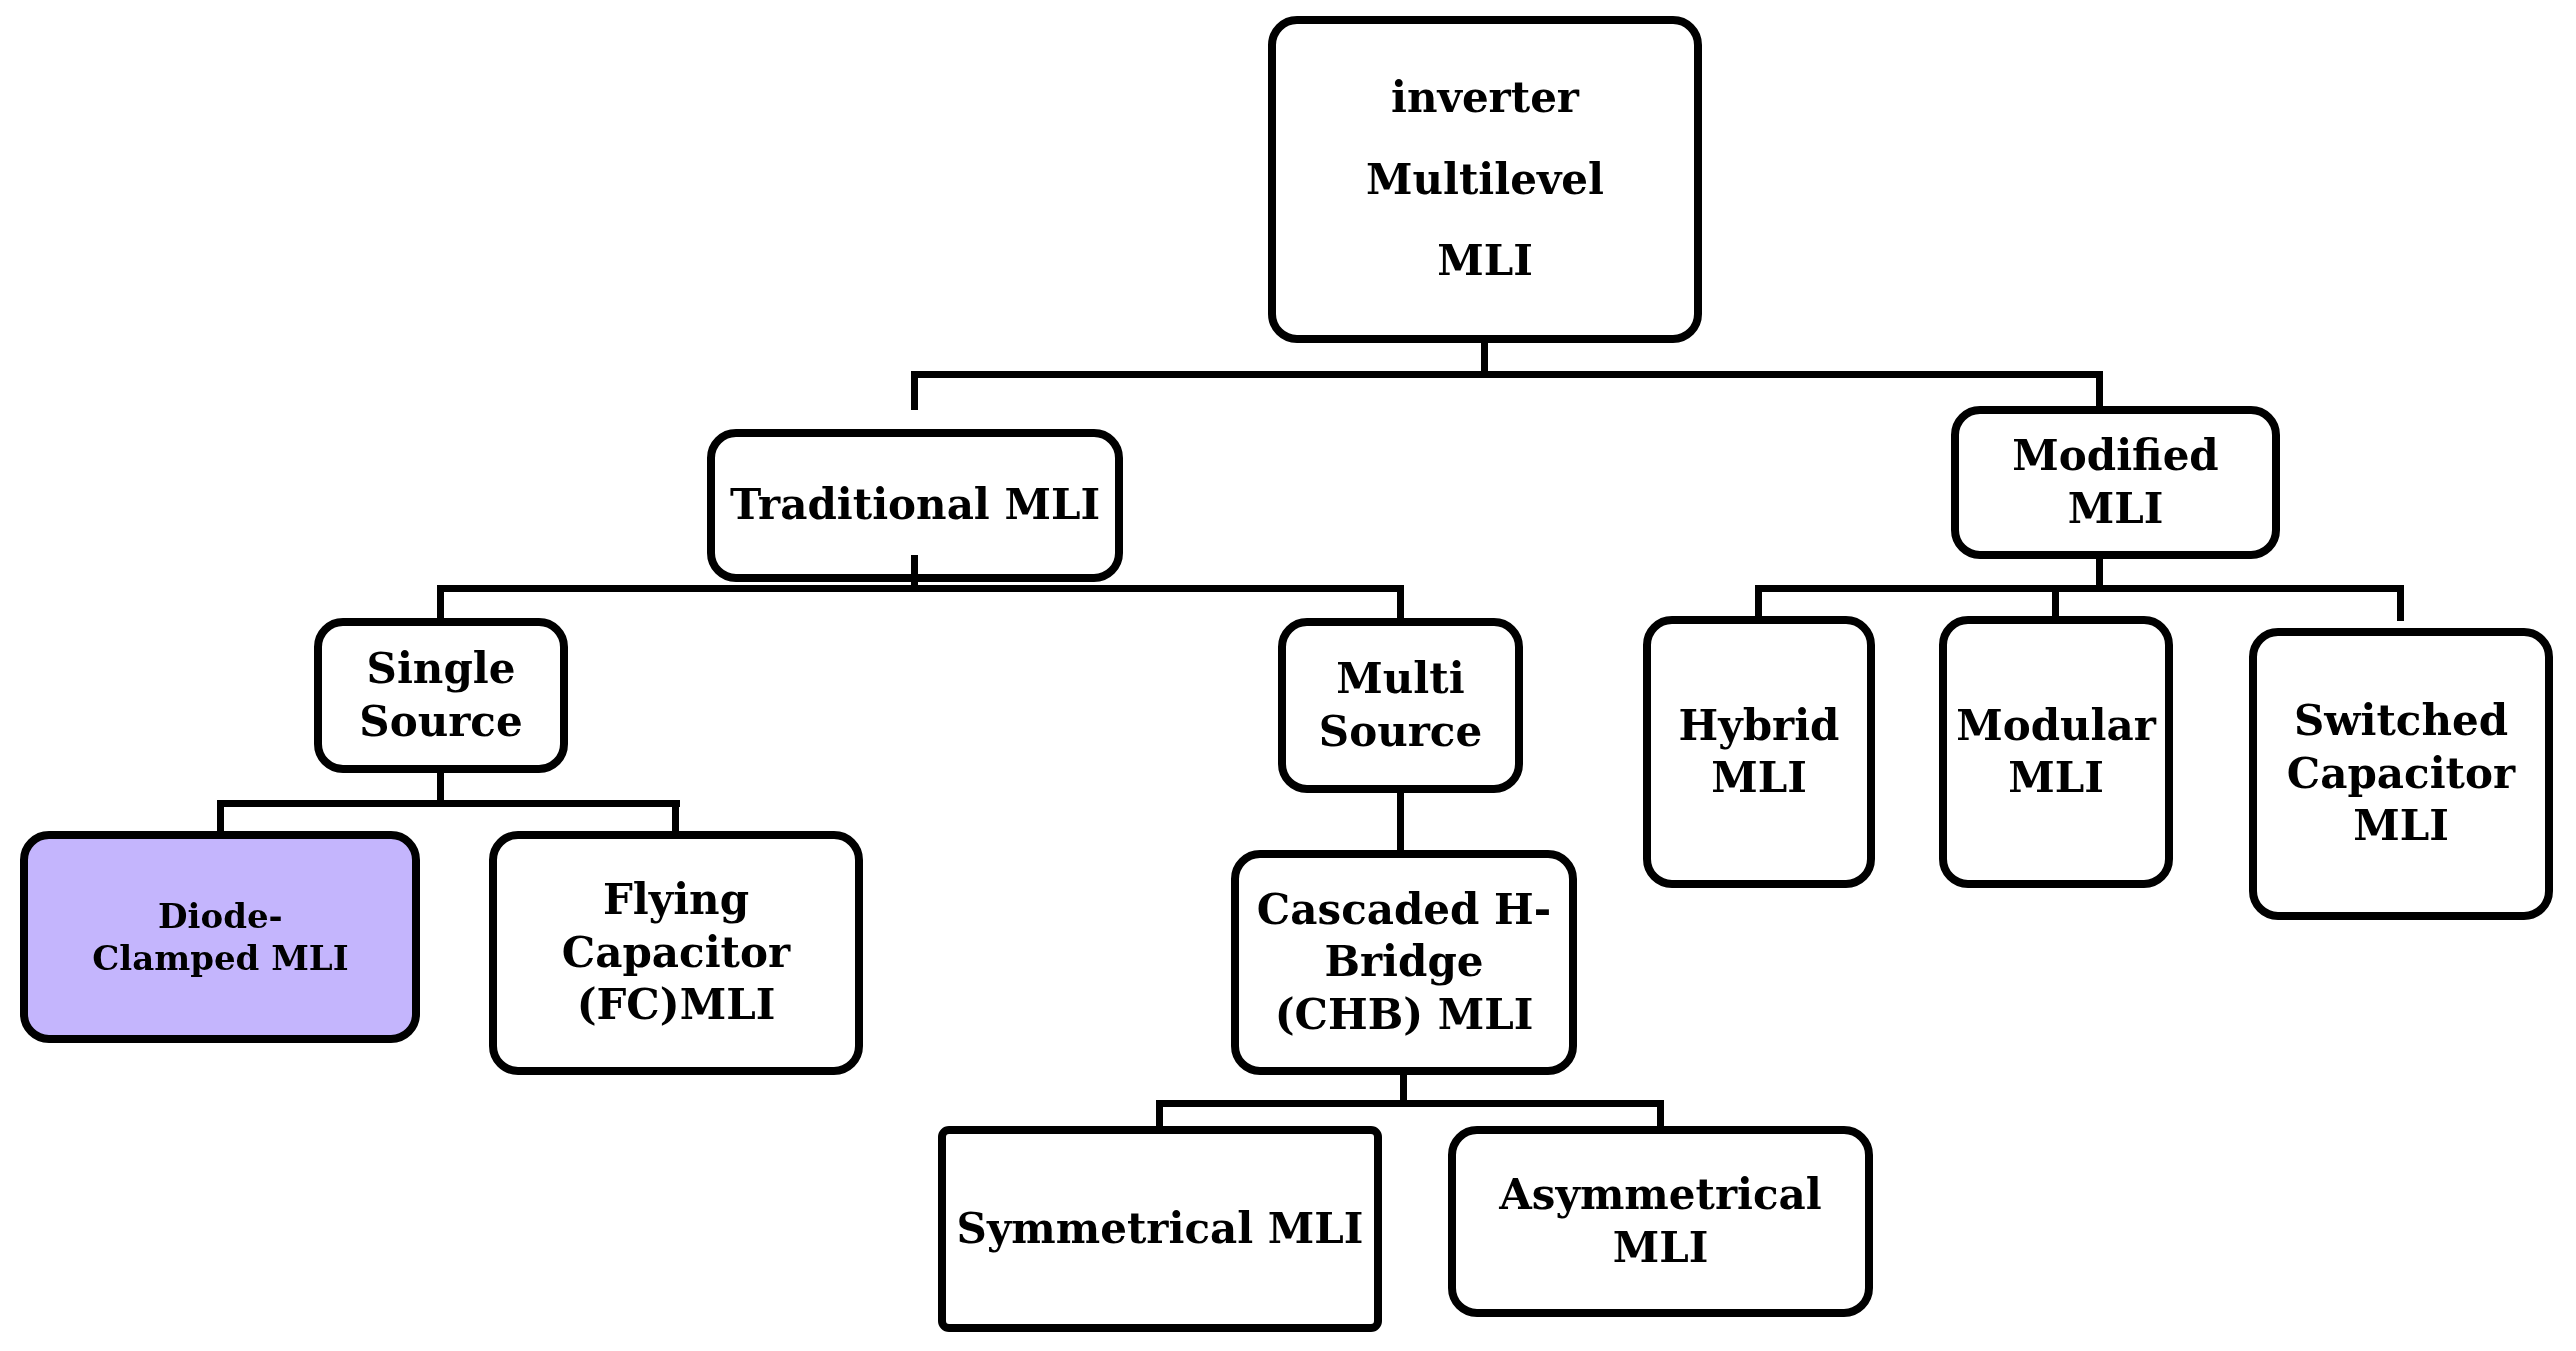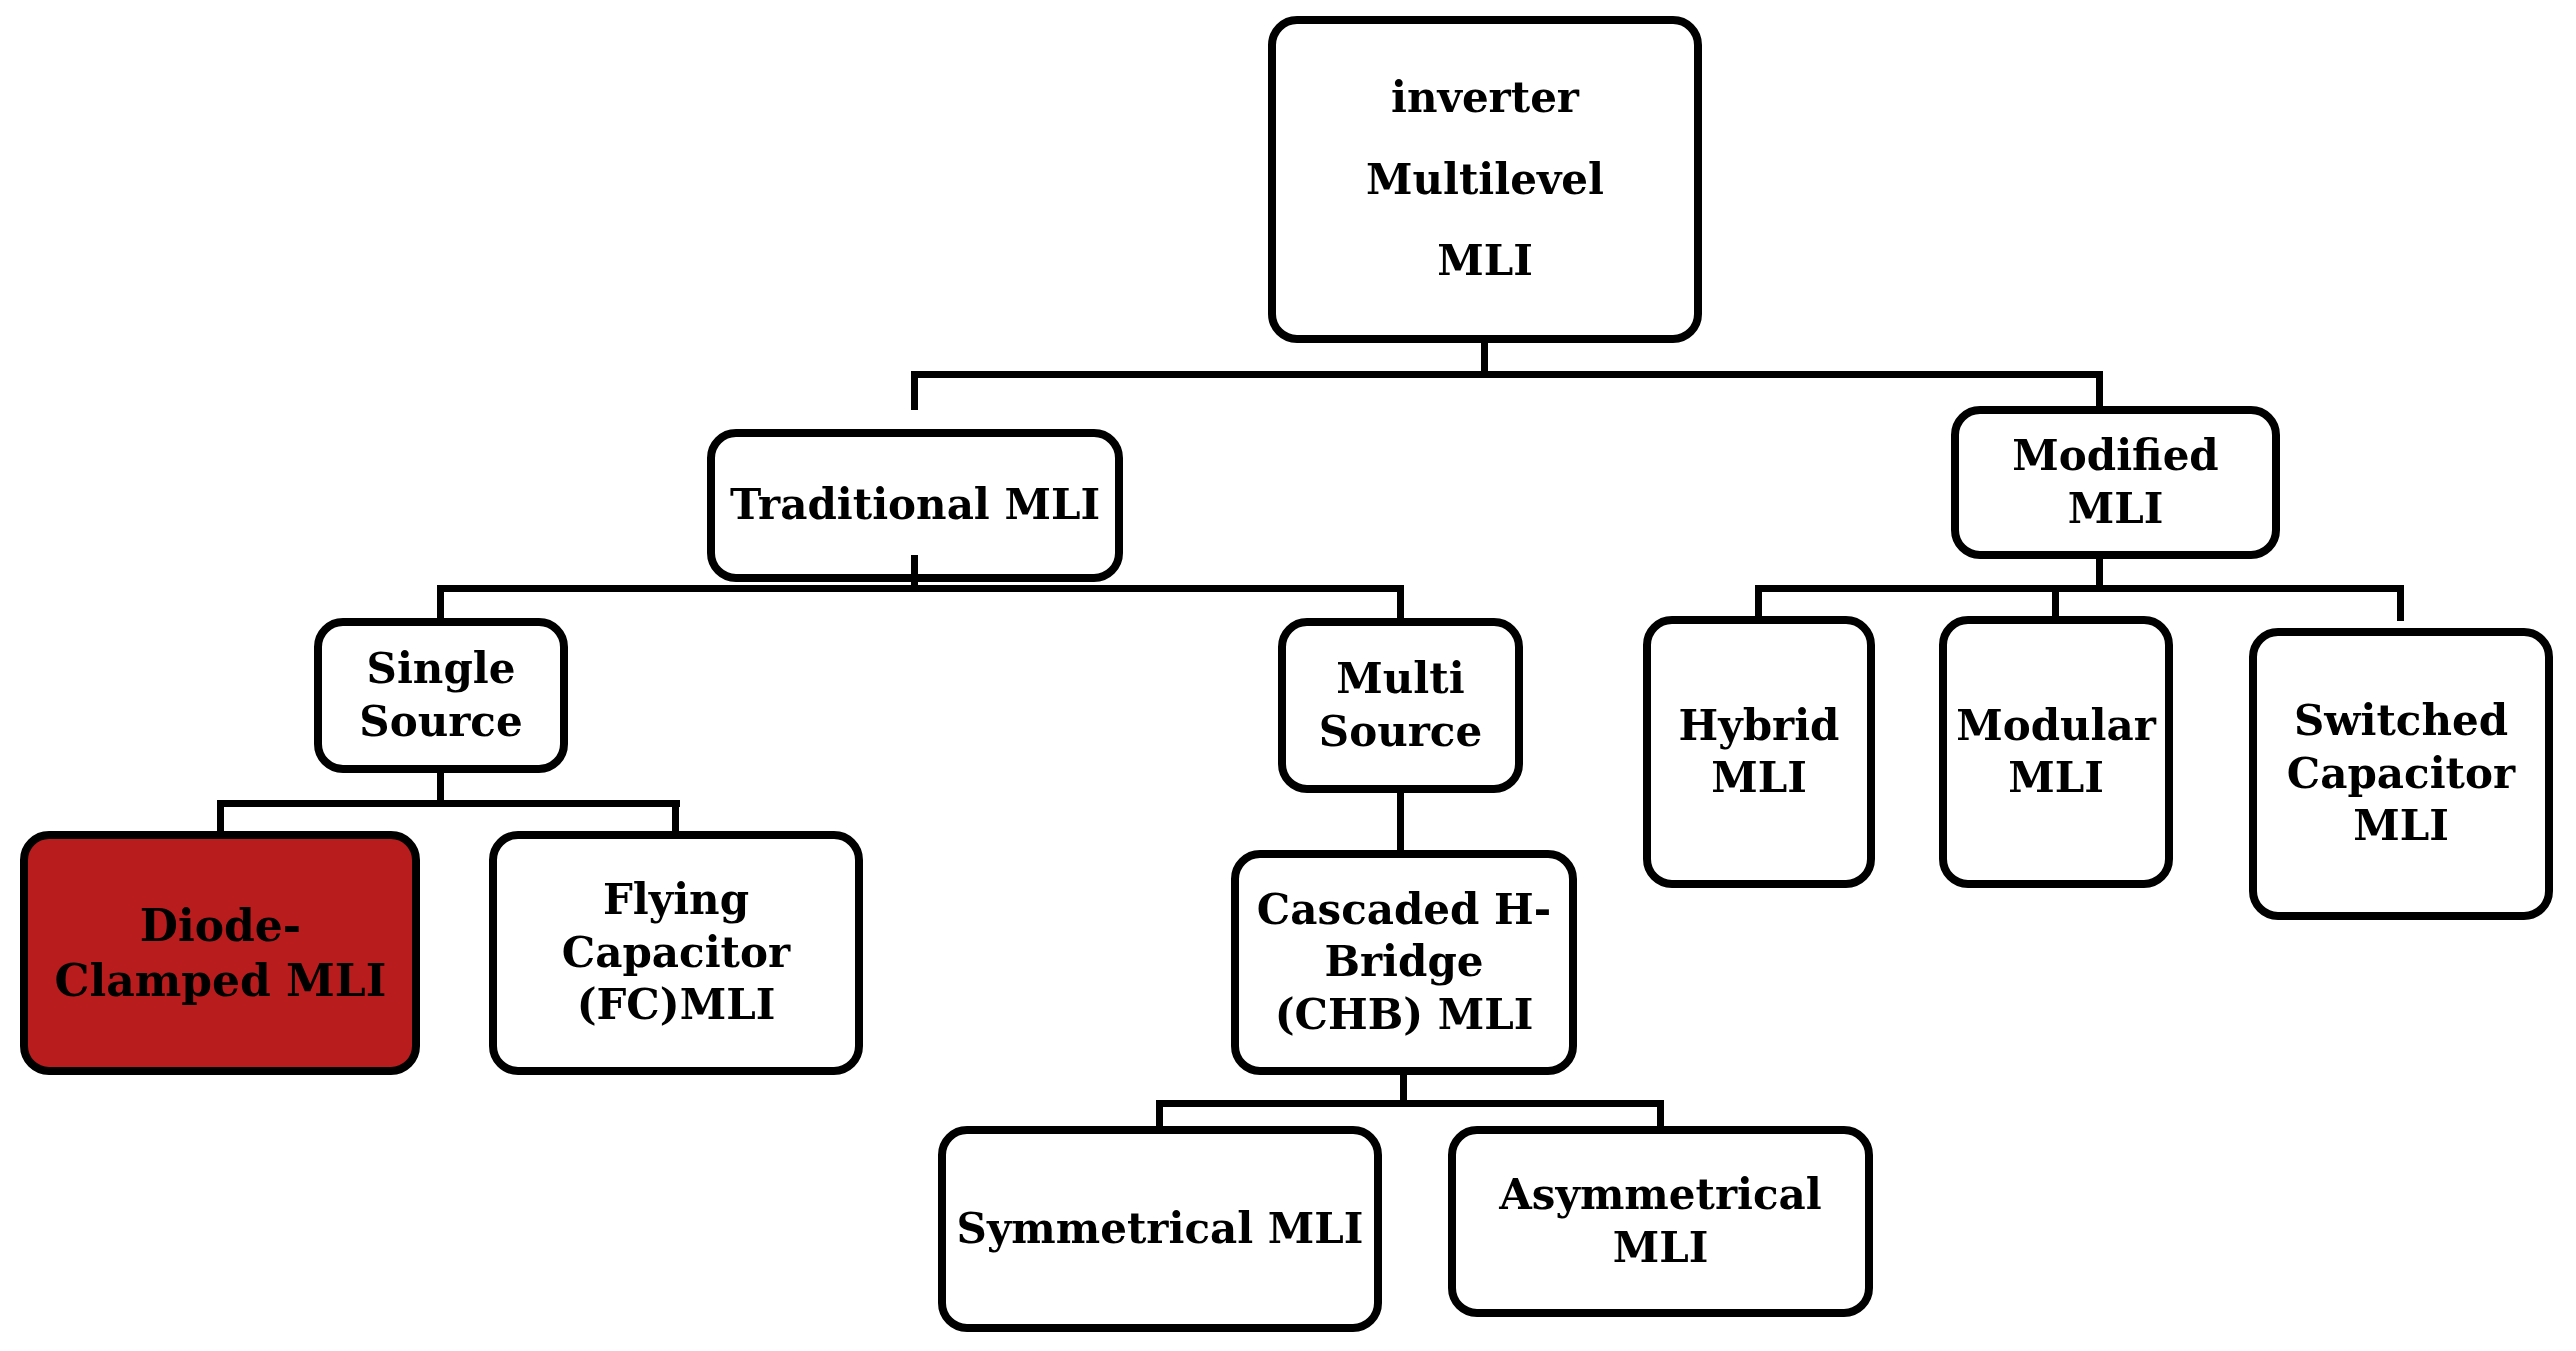--- a/index.html
+++ b/index.html
@@ -67,35 +67,35 @@
     </div>
     <div class="node" style="left: 1939px; top: 616px; width: 234px; height: 272px; border-width: 8.8px; border-color: rgb(0, 0, 0); border-radius: 29px; background: rgb(255, 255, 255); color: rgb(0, 0, 0); font-size: 42px; line-height: 1.25;">
       <span class="node-line">Modular</span>
       <span class="node-line">MLI</span>
     </div>
     <div class="node" style="left: 2249px; top: 616px; width: 304px; height: 292px; border-width: 8.8px; border-color: rgb(0, 0, 0); border-radius: 29px; background: rgb(255, 255, 255); color: rgb(0, 0, 0); font-size: 42px; line-height: 1.25; margin-top: 12px;">
       <span class="node-line">Switched</span>
       <span class="node-line">Capacitor</span>
       <span class="node-line">MLI</span>
     </div>
-    <div class="node" style="left: 20.4px; top: 831px; width: 400px; height: 244px; border-width: 8.8px; border-color: rgb(0, 0, 0); border-radius: 29px; background: #b91c1c; color: rgb(0, 0, 0); font-size: 44px; line-height: 1.25;">
+    <div class="node" style="left: 20.4px; top: 831px; width: 400px; height: 212px; border-width: 8.8px; border-color: rgb(0, 0, 0); border-radius: 29px; background: #c4b5fd; color: rgb(0, 0, 0); font-size: 34px; line-height: 1.25;">
       <span class="node-line">Diode-</span>
       <span class="node-line">Clamped MLI</span>
     </div>
     <div class="node" style="left: 489px; top: 831px; width: 374px; height: 244px; border-width: 8.8px; border-color: rgb(0, 0, 0); border-radius: 29px; background: rgb(255, 255, 255); color: rgb(0, 0, 0); font-size: 42px; line-height: 1.25;">
       <span class="node-line">Flying</span>
       <span class="node-line">Capacitor</span>
       <span class="node-line">(FC)MLI</span>
     </div>
     <div class="node" style="left: 1231px; top: 850px; width: 346px; height: 225px; border-width: 8.8px; border-color: rgb(0, 0, 0); border-radius: 29px; background: rgb(255, 255, 255); color: rgb(0, 0, 0); font-size: 42px; line-height: 1.25;">
       <span class="node-line">Cascaded H-</span>
       <span class="node-line">Bridge</span>
       <span class="node-line">(CHB) MLI</span>
     </div>
-    <div class="node" style="left: 938px; top: 1126px; width: 444px; height: 206px; border-width: 8.8px; border-color: rgb(0, 0, 0); border-radius: 29px; background: rgb(255, 255, 255); color: rgb(0, 0, 0); font-size: 42px; line-height: 1.25;">
+    <div class="node" style="left: 938px; top: 1126px; width: 444px; height: 206px; border-width: 8.8px; border-color: rgb(0, 0, 0); border-radius: 11px; background: rgb(255, 255, 255); color: rgb(0, 0, 0); font-size: 42px; line-height: 1.25;">
       <span class="node-line">Symmetrical MLI</span>
     </div>
     <div class="node" style="left: 1448px; top: 1126px; width: 425px; height: 191px; border-width: 8.8px; border-color: rgb(0, 0, 0); border-radius: 29px; background: rgb(255, 255, 255); color: rgb(0, 0, 0); font-size: 42px; line-height: 1.25;">
       <span class="node-line">Asymmetrical</span>
       <span class="node-line">MLI</span>
     </div>
     <div class="connector" style="left: 1481px; top: 339px; width: 7.3px; height: 39px; background: rgb(0, 0, 0);"></div>
     <div class="connector" style="left: 911px; top: 371px; width: 1192px; height: 7.3px; background: rgb(0, 0, 0);"></div>
     <div class="connector" style="left: 911px; top: 371px; width: 7.3px; height: 39px; background: rgb(0, 0, 0);"></div>
     <div class="connector" style="left: 2096px; top: 371px; width: 7.3px; height: 39px; background: rgb(0, 0, 0);"></div>

